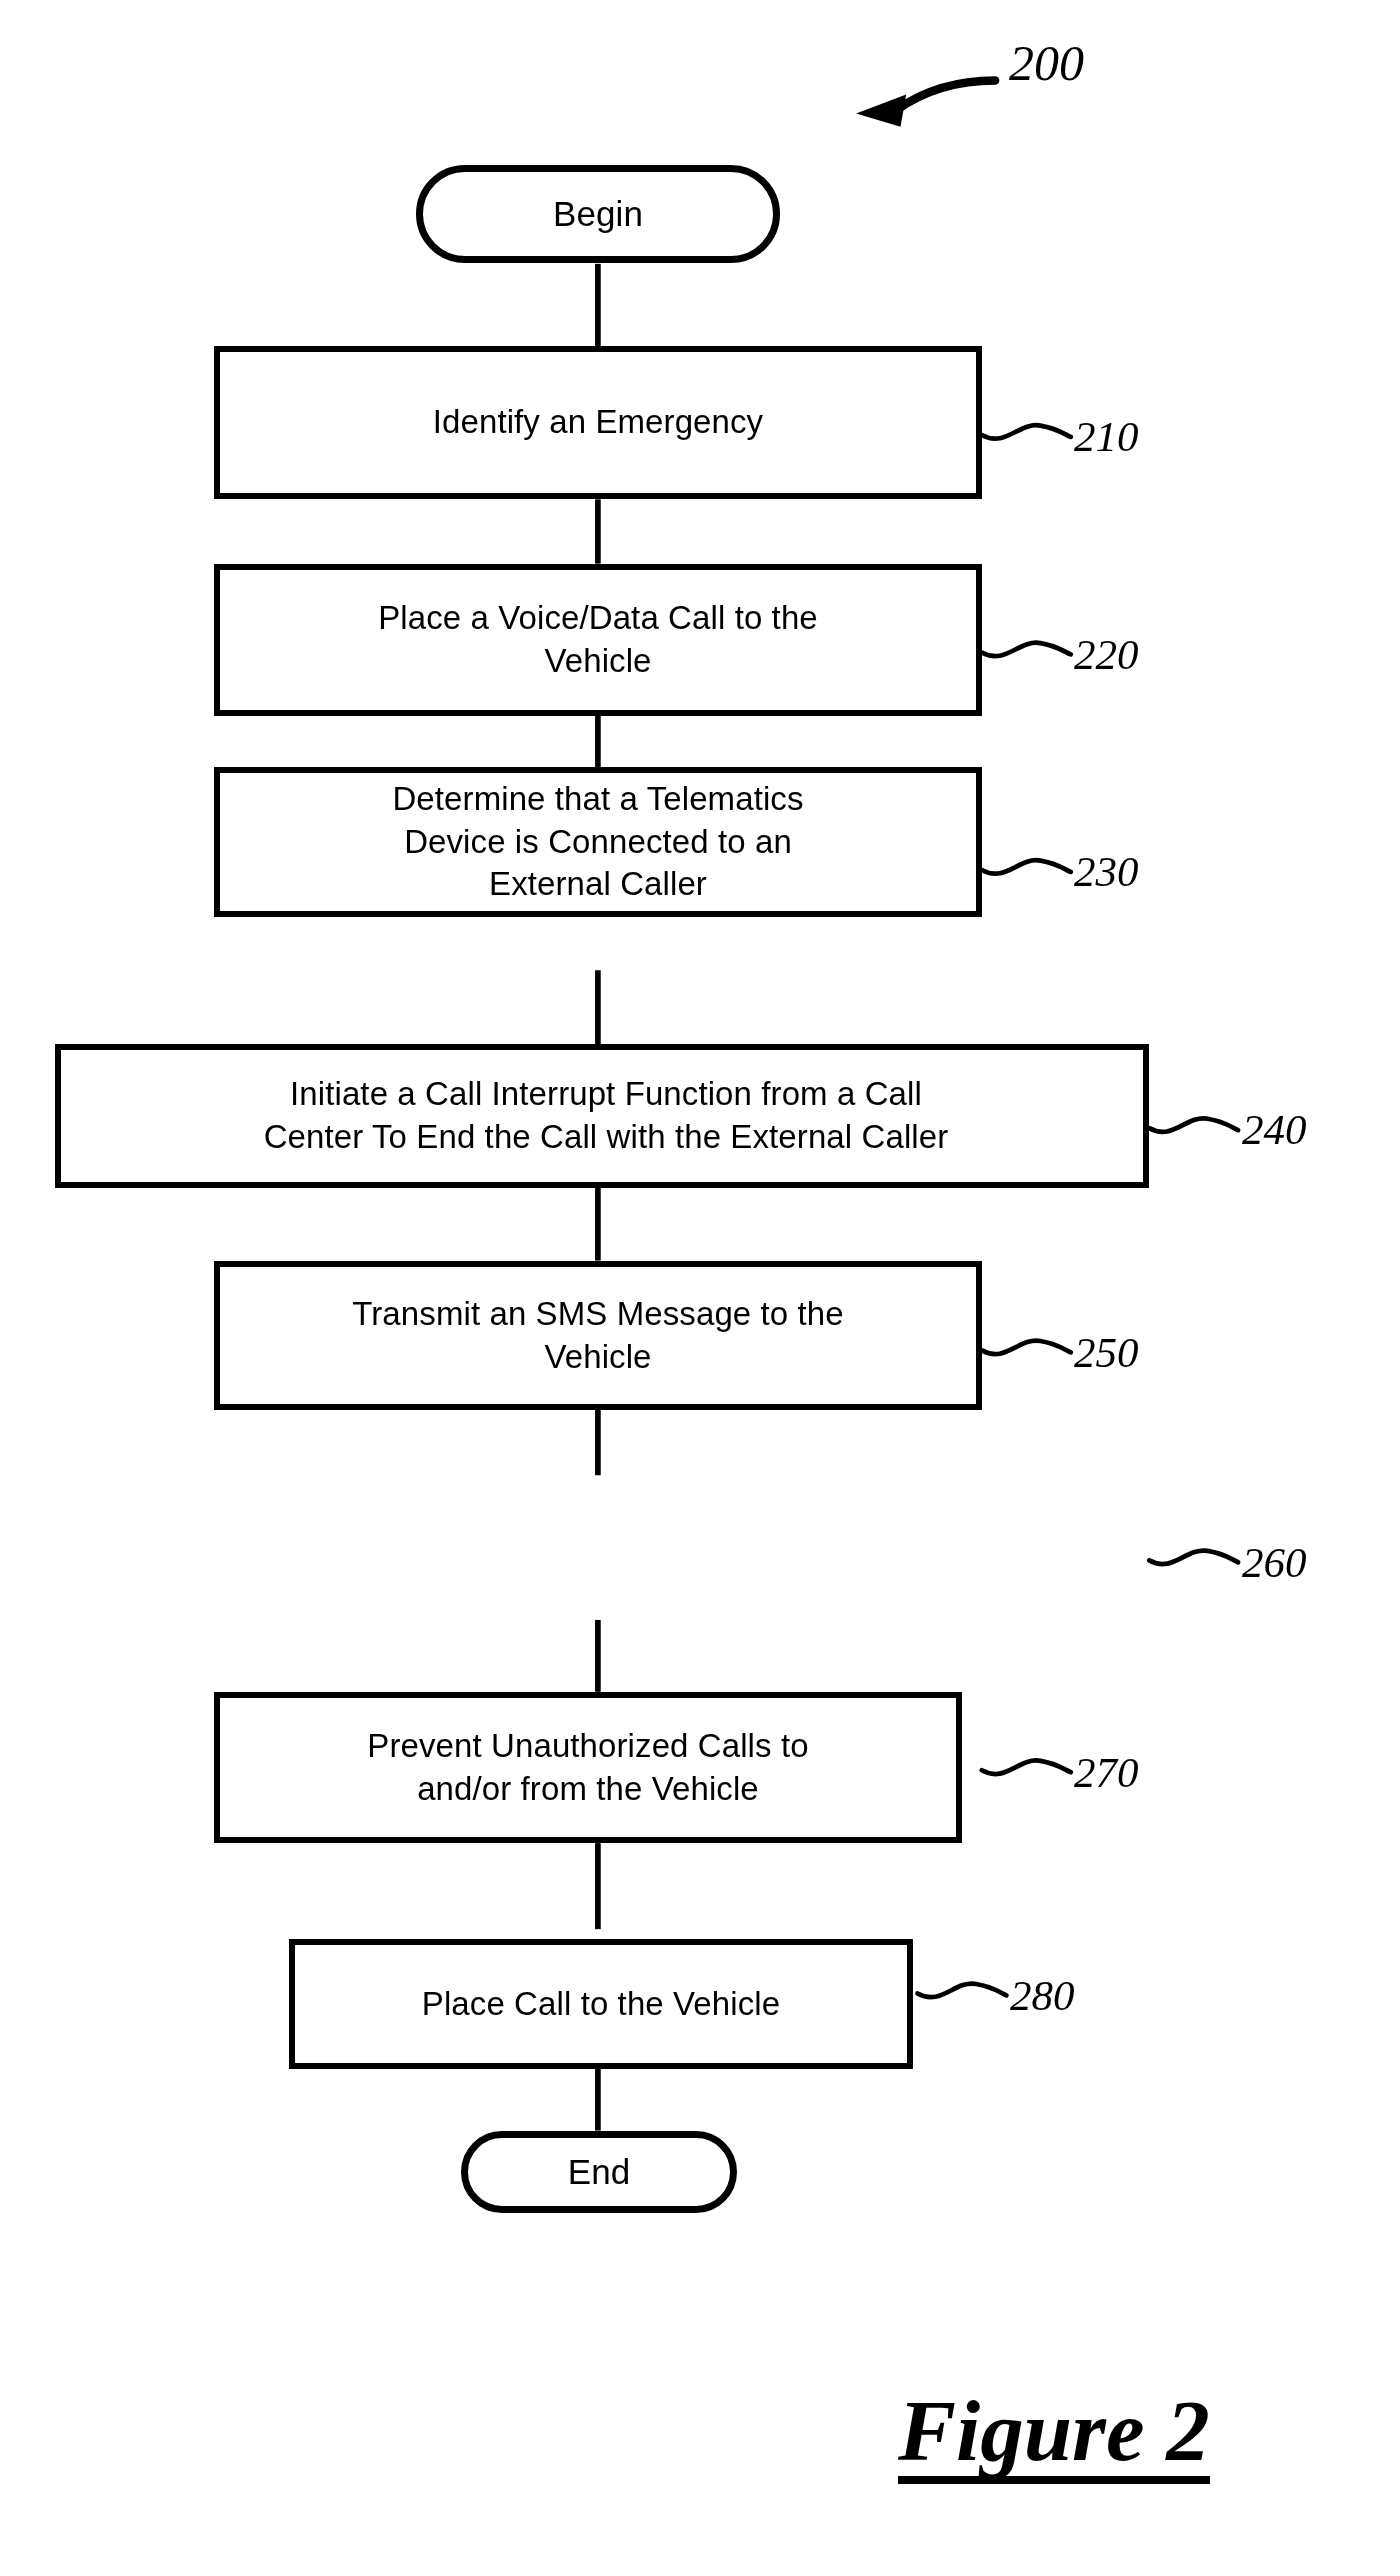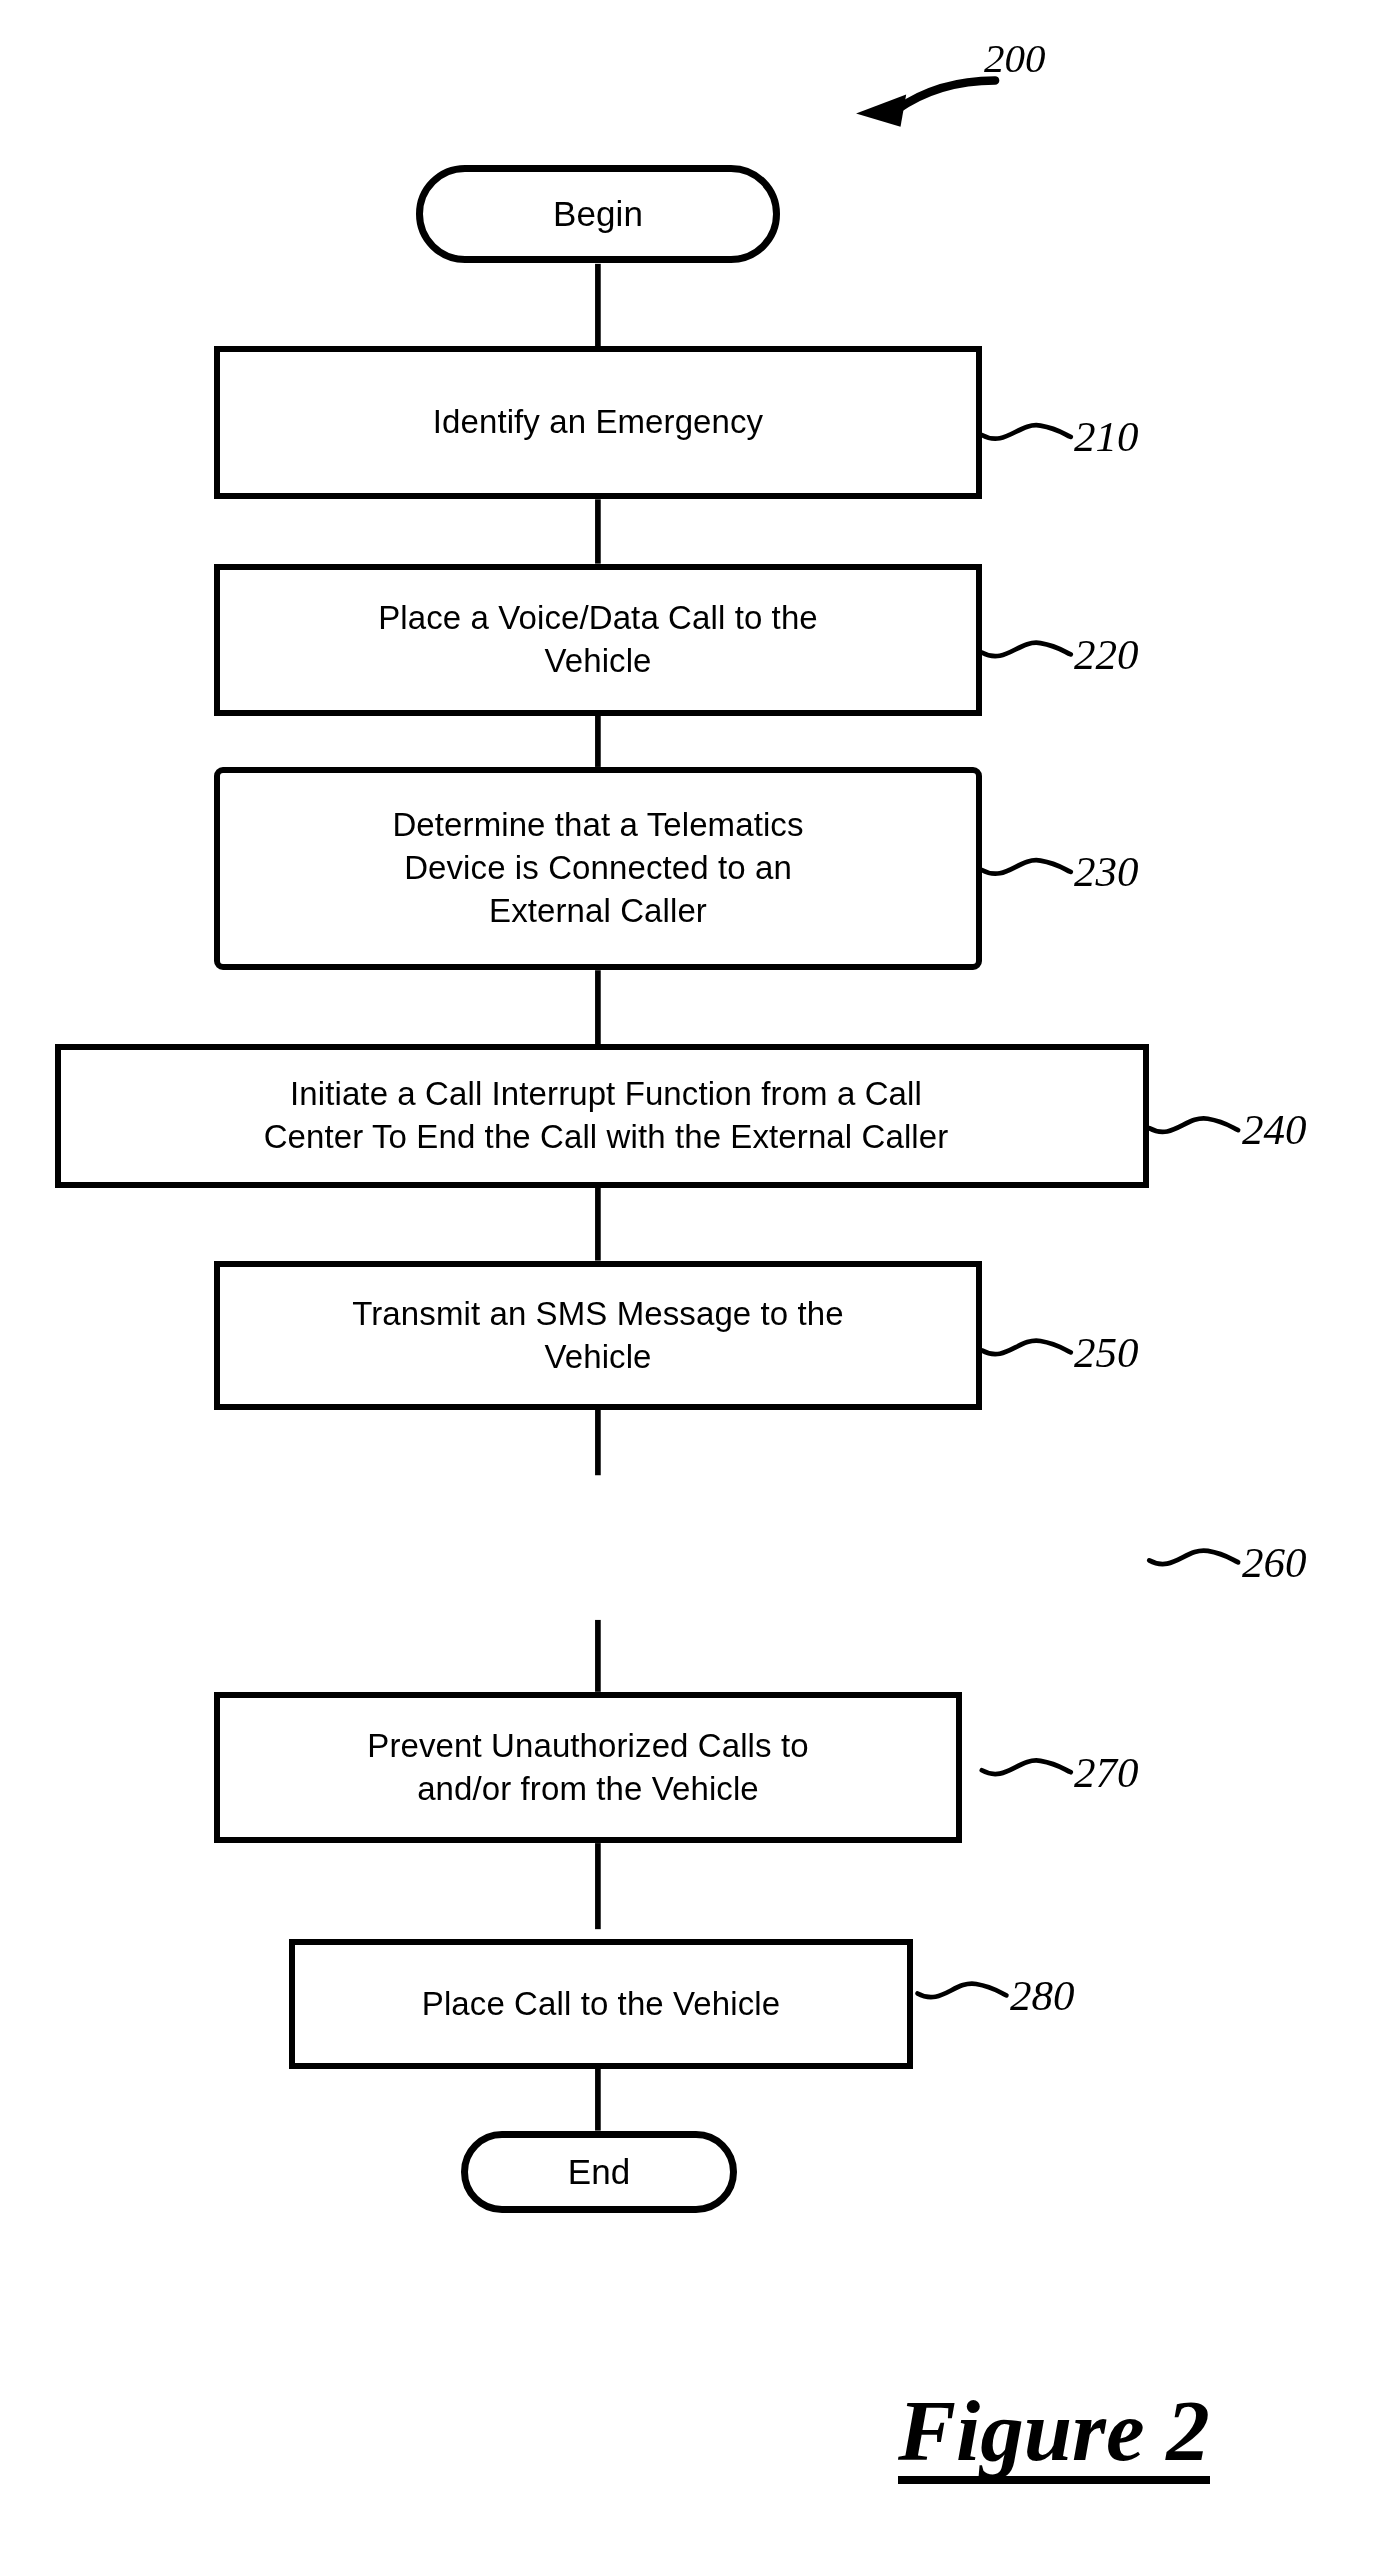--- a/index.html
+++ b/index.html
@@ -138,21 +138,21 @@
     <span class="node-text">Identify an Emergency</span>
   </div>
   <div class="ref-num" style="left:1074px; top:412px;">210</div>
 
   <div class="node" style="left:214px; top:564px; width:768px; height:152px;">
     <span class="node-text">Place a Voice/Data Call to the
 Vehicle</span>
   </div>
   <div class="ref-num" style="left:1074px; top:630px;">220</div>
 
-  <div class="node" style="left:214px; top:767px; width:768px; height:203px;border-radius:9px;">
+  <div class="node" style="left:214px; top:767px; width:768px; height:150px;">
     <span class="node-text">Determine that a Telematics
 Device is Connected to an
 External Caller</span>
   </div>
   <div class="ref-num" style="left:1074px; top:847px;">230</div>
 
   <div class="node" style="left:55px; top:1044px; width:1094px; height:144px;padding-left:8px;">
     <span class="node-text">Initiate a Call Interrupt Function from a Call
 Center To End the Call with the External Caller</span>
   </div>
@@ -174,18 +174,18 @@
 
   <div class="node" style="left:289px; top:1929px; width:624px; height:130px;margin-top:10px;">
     <span class="node-text">Place Call to the Vehicle</span>
   </div>
   <div class="ref-num" style="left:1010px; top:1971px;">280</div>
 
   <div class="node terminator terminator-end" style="left:461px; top:2131px; width:276px; height:82px;">
     <span class="node-text">End</span>
   </div>
 
-  <div class="ref-num" style="left:984px; top:34px; font-size:41px;font-style:italic;">200</div>
+  <div class="ref-num" style="left:1009px; top:34px; font-size:50px;font-style:italic;">200</div>
 
   <div id="figure-caption" style="left:898px; top:2387px;">Figure 2</div>
 
 </div>
 
 
 </body></html>

